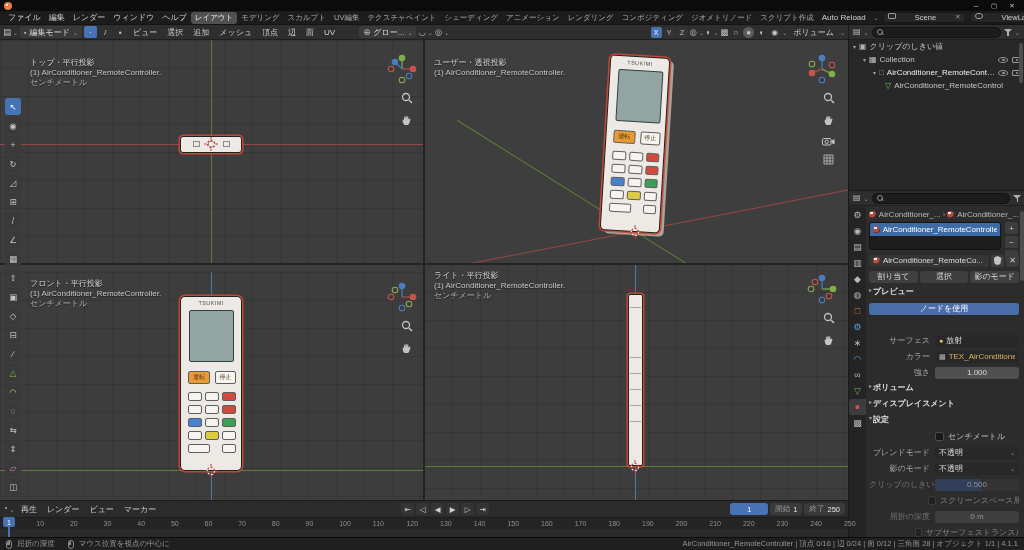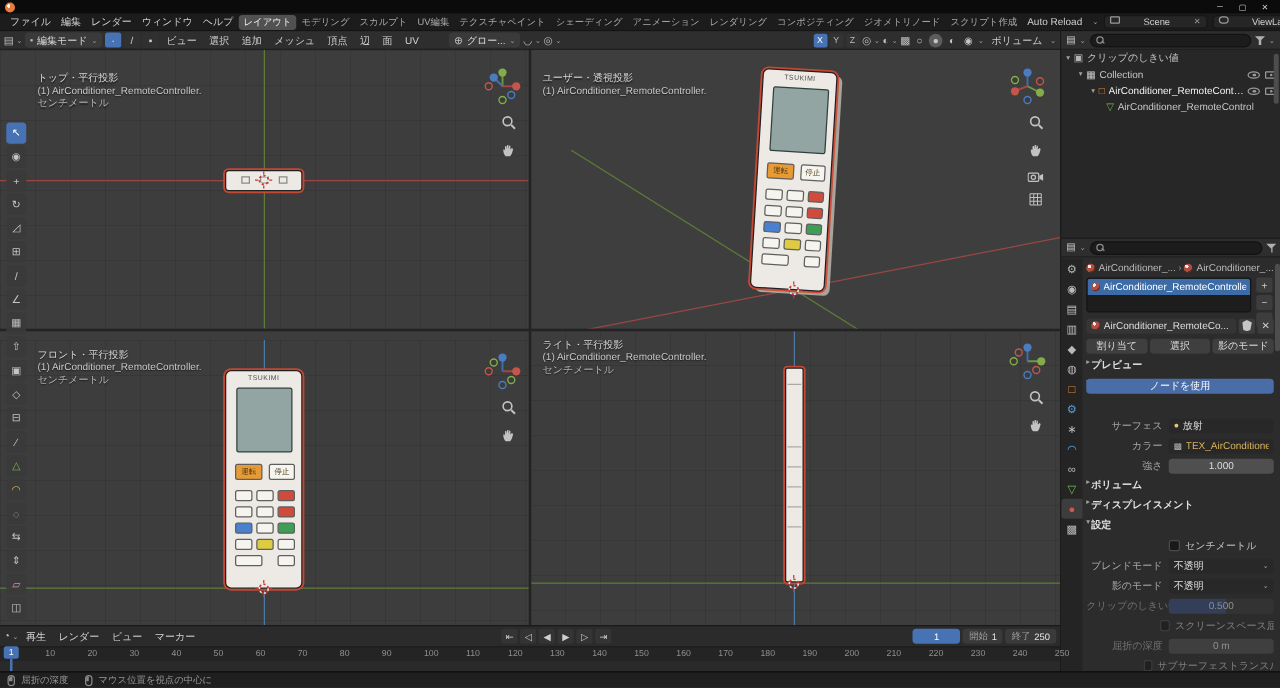--- a/index.html
+++ b/index.html
@@ -696,13 +696,14 @@
   <div id="tl-track"></div>
   <div id="playhead">1</div>
   <div id="playline"></div>
 </div>
 
 <div id="status" class="abs">
   <span class="mouse"></span>
   <span>屈折の深度</span>
   <span class="mouse" style="margin-left:8px"></span>
   <span>マウス位置を視点の中心に</span>
+  <span class="stats">AirConditioner_RemoteController | 頂点 0/16 | 辺 0/24 | 面 0/12 | 三角面 28 | オブジェクト 1/1 | 4.1.1</span>
 </div>
 
 </body></html>

